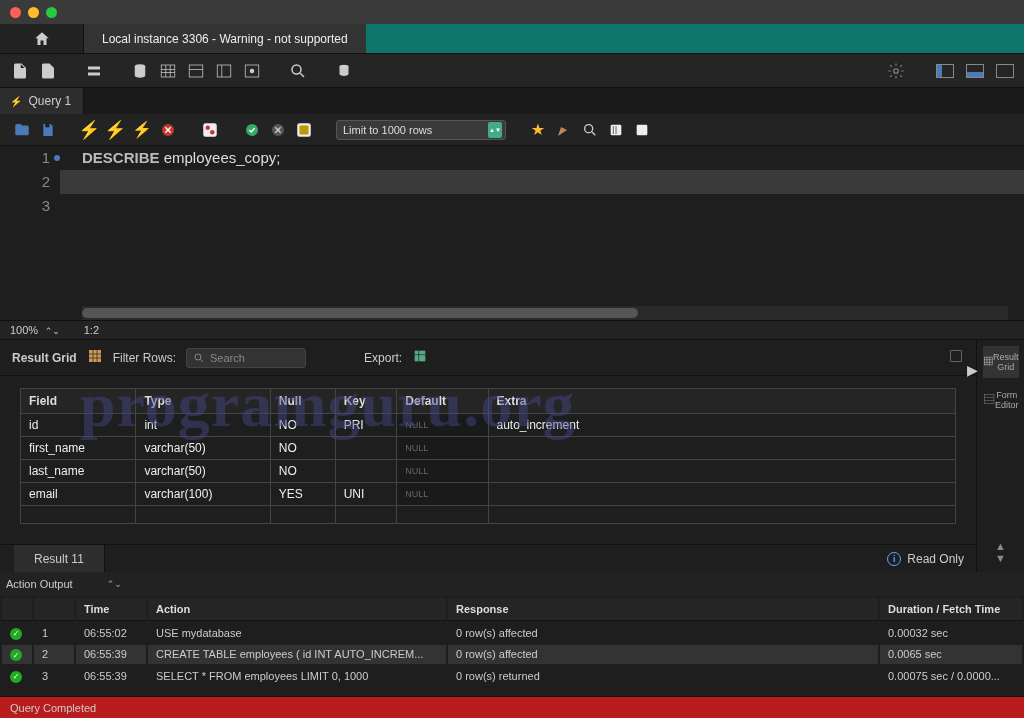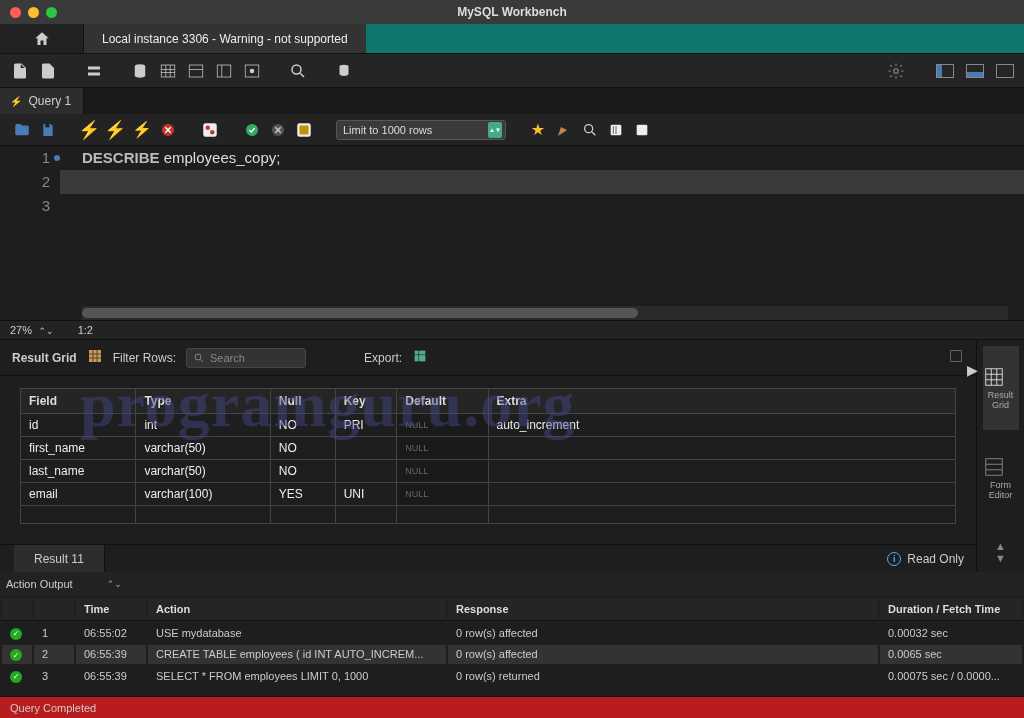--- a/index.html
+++ b/index.html
@@ -70,21 +70,21 @@
 
 .gridwrap { flex: 1; overflow: hidden; position: relative; padding: 12px 20px; }
 .gridwrap table { width: 100%; border-collapse: collapse; font-size: 12px; }
 .gridwrap th { background: #252525; color: #ddd; text-align: left; padding: 5px 8px; border: 1px solid #444; font-weight: 600; }
 .gridwrap td { padding: 4px 8px; border: 1px solid #444; color: #eee; }
 .gridwrap td.null { color: #666; font-size: 9px; background: #1a1a1a; }
 .gridwrap tr.spacer td { height: 18px; border: 1px solid #444; }
 
 
 .sidepanel { width: 48px; background: #1e1e1e; border-left: 1px solid #111; display: flex; flex-direction: column; align-items: center; padding-top: 6px; gap: 6px; position: relative; }
-.sidepanel .blk { width: 36px; display: flex; flex-direction: column; font-size: 9px; color: #aaa; padding: 20px 0; }
+.sidepanel .blk { width: 36px; display: flex; flex-direction: row; align-items: center; font-size: 9px; color: #aaa; padding: 4px 0; }
 .sidepanel .blk.active { background: #333; }
 .sidepanel .blk svg { width: 22px; height: 22px; margin-bottom: 2px; }
 .sidepanel .tri { position: absolute; left: -10px; top: 22px; color: #ccc; font-size: 14px; }
 .sidepanel .arrows2 { margin-top: auto; margin-bottom: 8px; display: flex; flex-direction: column; color: #888; font-size: 11px; }
 
 
 .restabrow { height: 28px; background: #1e1e1e; display: flex; align-items: center; border-top: 1px solid #111; }
 .restab { padding: 0 20px; height: 100%; display: flex; align-items: center; background: #2d2d2d; font-size: 12px; border-right: 1px solid #111; margin-left: 14px; }
 .restabrow .readonly { margin-left: auto; margin-right: 12px; display: flex; align-items: center; gap: 6px; font-size: 12px; color: #ccc; }
 .infoic { width: 14px; height: 14px; border-radius: 50%; border: 1.5px solid #5af; color: #5af; display: flex; align-items: center; justify-content: center; font-size: 9px; font-weight: bold; }
@@ -106,21 +106,20 @@
 </style>
 </head>
 <body>
 
 <div class="titlebar">
   <div class="traffic">
     <span class="tr-red"></span>
     <span class="tr-yel"></span>
     <span class="tr-grn"></span>
   </div>
-  <div class="title">MySQL Workbench</div>
 </div>
 
 <div class="tabrow">
   <div class="hometab">
     <svg viewBox="0 0 24 24" width="18" height="18" fill="#ccc">
         <path d="M12 3l9 8h-3v9h-4v-6H10v6H6v-9H3z"></path>
       </svg>
   </div>
   <div class="conntab">Local instance 3306 - Warning - not supported</div>
 </div>
@@ -303,21 +302,21 @@
     <div class="line"><span class="kw">DESCRIBE</span><span> employees_copy;</span></div>
     <div class="line hl"></div>
     <div class="line"></div>
   </div>
   <div class="hscroll">
       <div class="thumb"></div>
     </div>
 </div>
 
 <div class="zoomrow">
-  <span><span>27%</span><span class="arr"> ⌃⌄</span></span>
+  <span><span>100%</span><span class="arr"> ⌃⌄</span></span>
   <span>1:2</span>
 </div>
 
 <div class="resultarea">
   <div class="resultmain">
     <div class="result-tb">
       <span class="lbl">Result Grid</span>
       <span class="ico"><svg viewBox="0 0 24 24" width="16" height="16" fill="#c95">
             <rect x="3" y="3" width="18" height="18"></rect>
             <path d="M3 9h18M3 15h18M9 3v18M15 3v18" stroke="#222"></path>

